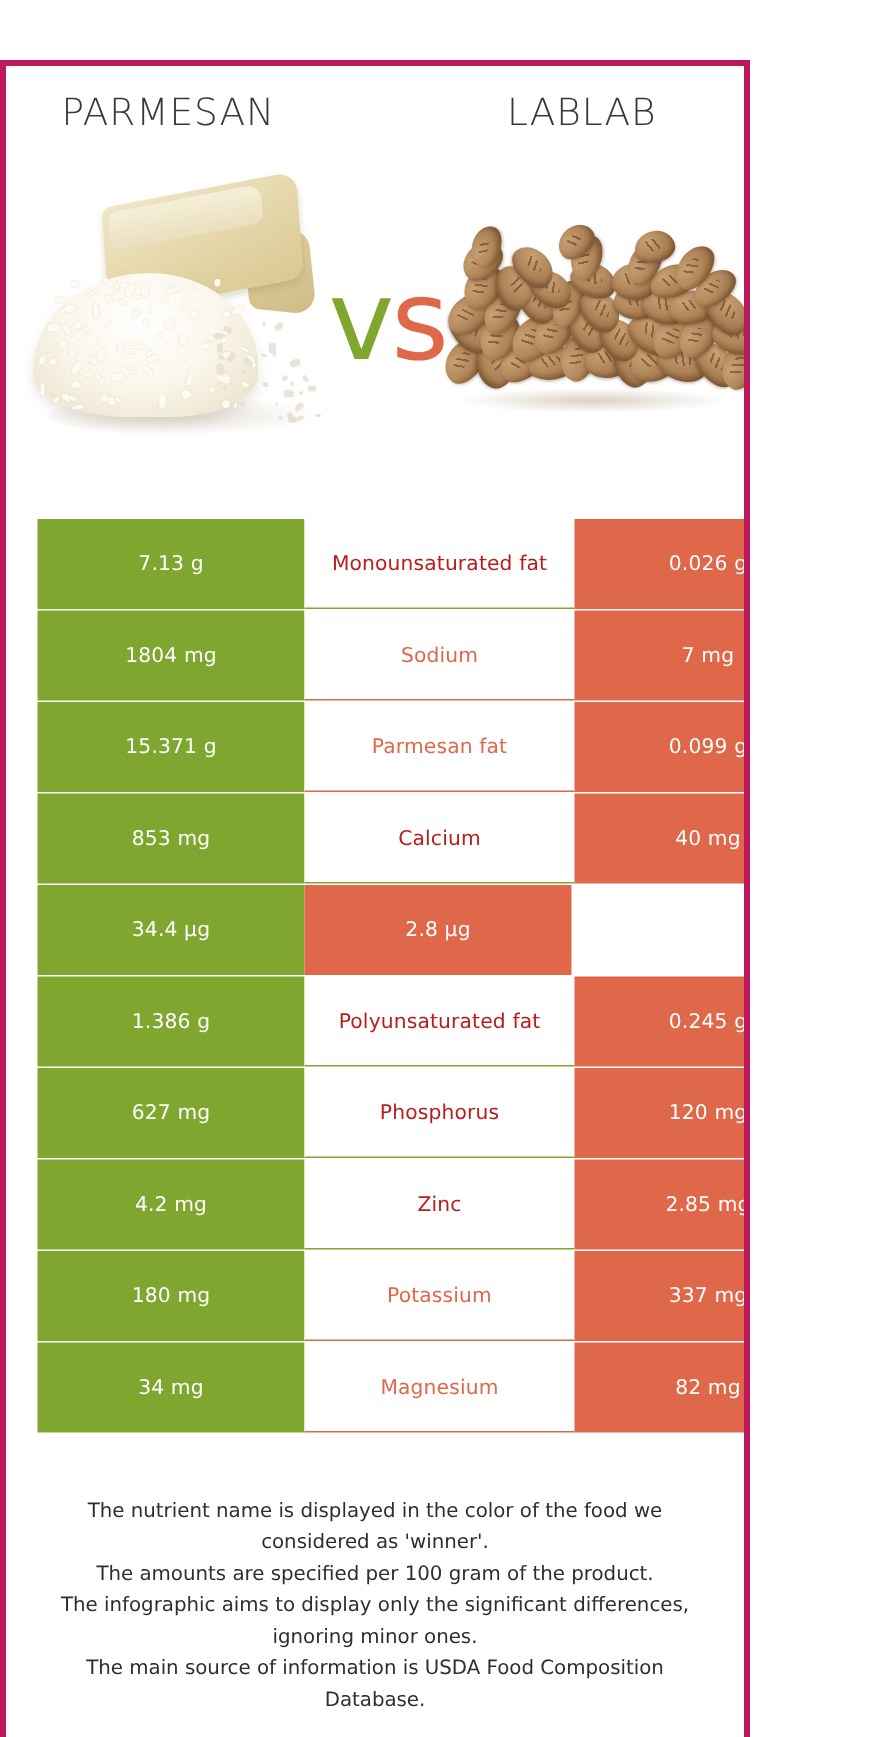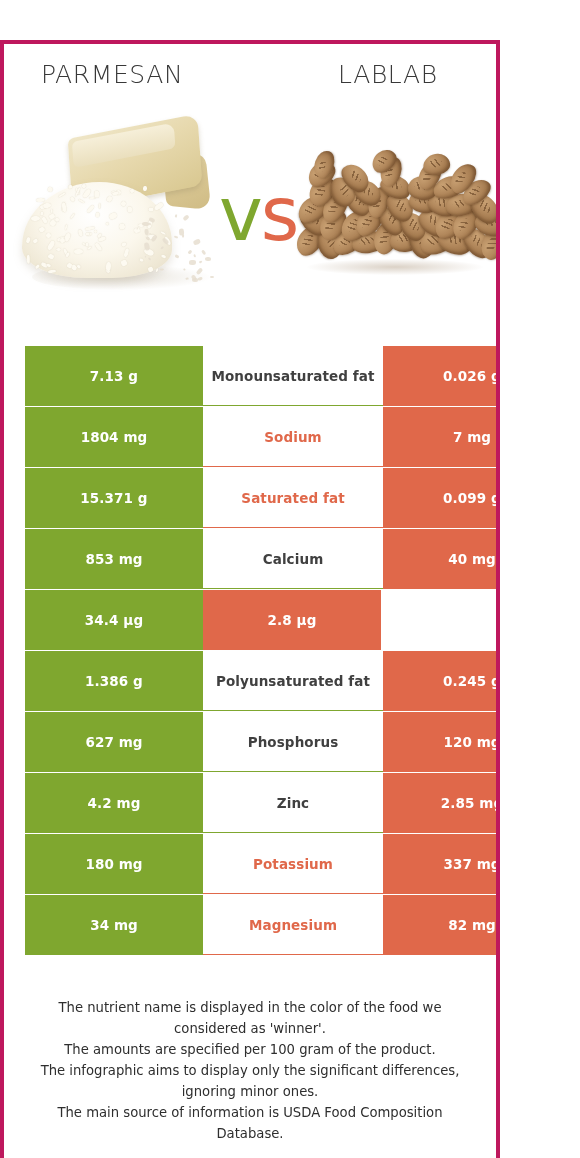--- a/index.html
+++ b/index.html
@@ -138,29 +138,29 @@
   .row {
     display: flex;
     height: 60px;
     margin-bottom: 1px;
   }
   .cell {
     display: flex;
     align-items: center;
     justify-content: center;
     font-size: 13.5px;
-    font-weight: 700;
+    font-weight: 400;
     letter-spacing: .1px;
     font-family: "DejaVu Sans", sans-serif;
   }
   .cell-left  { width: 178px; color:#ffffff; background:#7FA72F; }
   .cell-mid   { width: 180px; background:#ffffff; }
   .cell-right { width: 178px; color:#ffffff; background:#E0684A; }
   .cell-mid   { border-bottom: 1px solid transparent; }
-  .cell-mid.win-left  { color:#404040; border-bottom-color:#7FA72F; }
+  .cell-mid.win-left  { color:#b91c1c; border-bottom-color:#7FA72F; }
   .cell-mid.win-right { color:#E0684A; border-bottom-color:#E0684A; }
   .row:last-child .cell-left,
   .row:last-child .cell-right { margin-bottom: 0; }
 
   
   .notes {
     margin: 42px 30px 0 30px;
     text-align: center;
     font-size: 13.2px;
     line-height: 21px;
@@ -380,21 +380,21 @@
         <div class="cell cell-mid win-left">Monounsaturated fat</div>
         <div class="cell cell-right">0.026 g</div>
       </div>
       <div class="row">
         <div class="cell cell-left">1804 mg</div>
         <div class="cell cell-mid win-right">Sodium</div>
         <div class="cell cell-right">7 mg</div>
       </div>
       <div class="row">
         <div class="cell cell-left">15.371 g</div>
-        <div class="cell cell-mid win-right">Saturated fat</div>
+        <div class="cell cell-mid win-right">Parmesan fat</div>
         <div class="cell cell-right">0.099 g</div>
       </div>
       <div class="row">
         <div class="cell cell-left">853 mg</div>
         <div class="cell cell-mid win-left">Calcium</div>
         <div class="cell cell-right">40 mg</div>
       </div>
       <div class="row">
         <div class="cell cell-left">34.4 µg</div>
         <div class="cell cell-right">2.8 µg</div>

